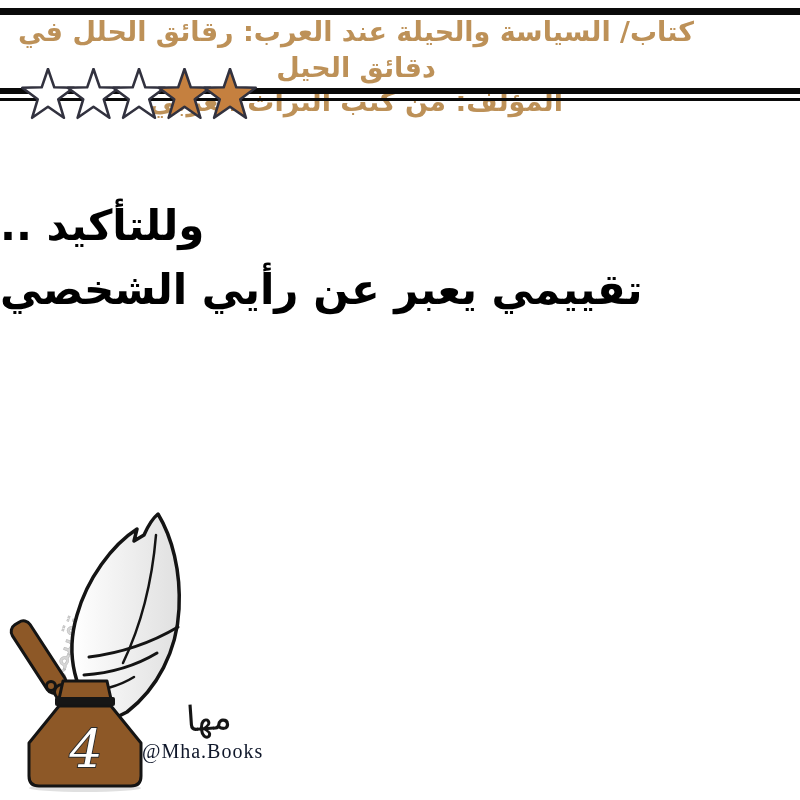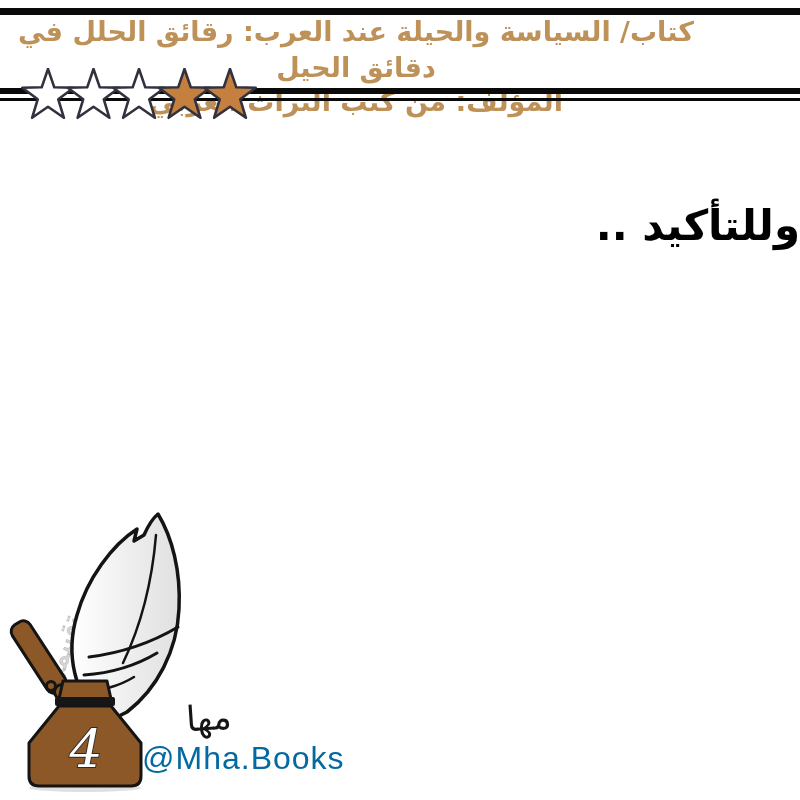--- a/index.html
+++ b/index.html
@@ -24,21 +24,21 @@
   .header .line1{font-size:27px;line-height:36px;}
   .header .line2{font-size:27px;line-height:31px;}
 
   
   .stars-band{position:absolute;left:0;top:68px;display:block;}
   .rule-thick,.rule-thin{fill:var(--rule-color,#000);}
 
   
   .quote{
     position:absolute;top:194px;left:0;width:800px;
-    text-align:right;direction:rtl;
+    text-align:left;direction:rtl;
     font-size:42px;line-height:64px;font-weight:bold;
     color:var(--quote-color,#000);
   }
 
   
   .illustration{position:absolute;left:5px;top:505px;display:block;}
   .brown{fill:var(--inkwell-color,#8d5827);stroke:#141414;stroke-width:3;stroke-linejoin:round;}
   .feather{fill:url(#featherGrad);stroke:#141414;stroke-width:3.5;stroke-linejoin:round;}
   .ink-line{fill:none;stroke:#141414;stroke-linecap:round;}
   .vertical-label{
@@ -53,22 +53,22 @@
   }
 
   
   .sig-arabic{
     position:absolute;left:186px;top:698px;
     font-size:35px;color:#151515;direction:rtl;
     transform:rotate(-4deg);
   }
   .sig-handle{
     position:absolute;left:142px;top:740px;
-    font-size:32px;color:#0369a1;
-    font-family:Liberation Sans, sans-serif;letter-spacing:1px;
+    font-size:20px;color:#0f172a;
+    font-family:Liberation Serif, serif;letter-spacing:1px;
   }
 </style>
 </head>
 <body>
 
 <div class="canvas">
 
   <div class="top-rule"></div>
 
   <header class="header">
@@ -83,20 +83,21 @@
         <path d="M48.0 1.0L54.3 19.3L73.7 19.7L58.3 31.3L63.9 49.8L48.0 38.8L32.1 49.8L37.7 31.3L22.3 19.7L41.7 19.3Z" fill="#ffffff" stroke="#32323f" stroke-width="2.6" stroke-linejoin="round"></path>
         <path d="M93.5 1.0L99.8 19.3L119.2 19.7L103.8 31.3L109.4 49.8L93.5 38.8L77.6 49.8L83.2 31.3L67.8 19.7L87.2 19.3Z" fill="#ffffff" stroke="#32323f" stroke-width="2.6" stroke-linejoin="round"></path>
         <path d="M139.0 1.0L145.3 19.3L164.7 19.7L149.3 31.3L154.9 49.8L139.0 38.8L123.1 49.8L128.7 31.3L113.3 19.7L132.7 19.3Z" fill="#ffffff" stroke="#32323f" stroke-width="2.6" stroke-linejoin="round"></path>
         <path d="M184.5 1.0L190.8 19.3L210.2 19.7L194.8 31.3L200.4 49.8L184.5 38.8L168.6 49.8L174.2 31.3L158.8 19.7L178.2 19.3Z" fill="#c5803f" stroke="#32323f" stroke-width="2.6" stroke-linejoin="round"></path>
         <path d="M230.0 1.0L236.3 19.3L255.7 19.7L240.3 31.3L245.9 49.8L230.0 38.8L214.1 49.8L219.7 31.3L204.3 19.7L223.7 19.3Z" fill="#c5803f" stroke="#32323f" stroke-width="2.6" stroke-linejoin="round"></path>
       </g>
   </svg>
 
   <main class="quote" dir="rtl">
     <div>وللتأكيد ..</div>
+    <div>تقييمي يعبر عن رأيي الشخصي</div>
   </main>
 
   <svg class="illustration" width="215" height="290" viewBox="0 0 215 290">
     <defs>
       <linearGradient id="featherGrad" x1="0" y1="0" x2="1" y2="0">
         <stop offset="0" stop-color="#ffffff"></stop>
         <stop offset="1" stop-color="#e0e0e0"></stop>
       </linearGradient>
     </defs>
 

